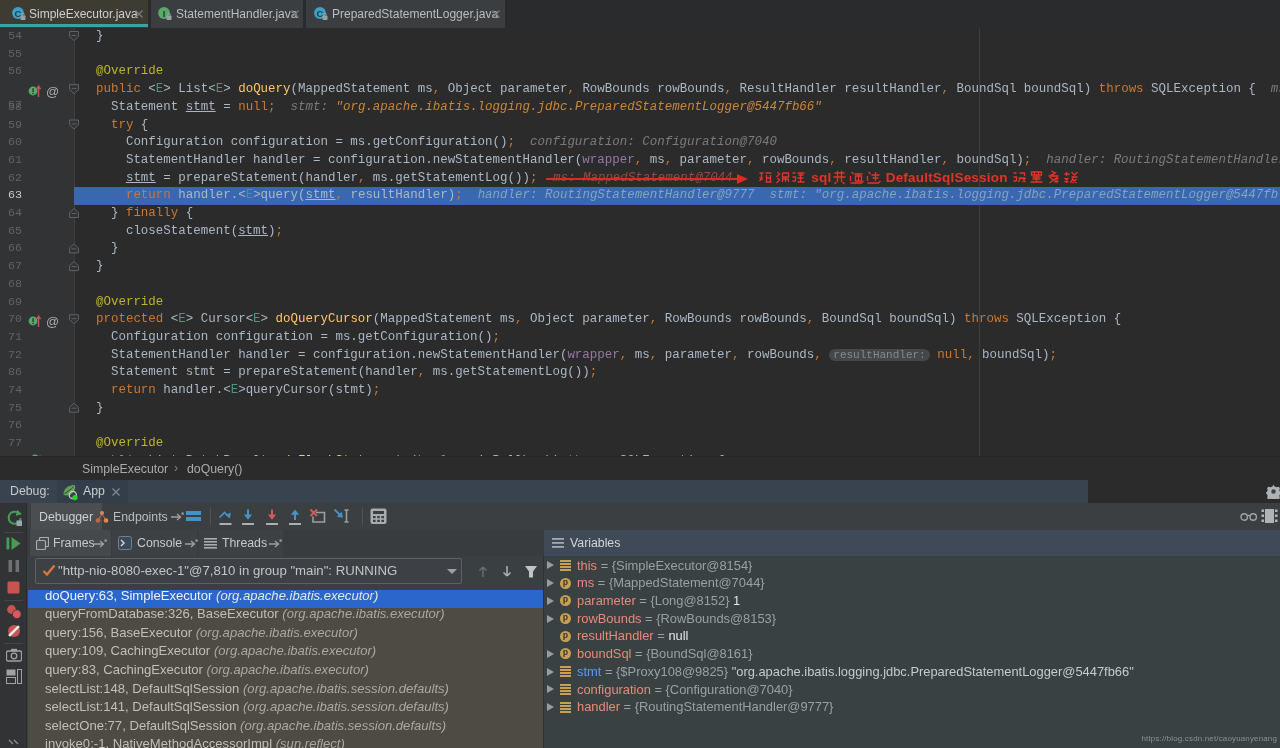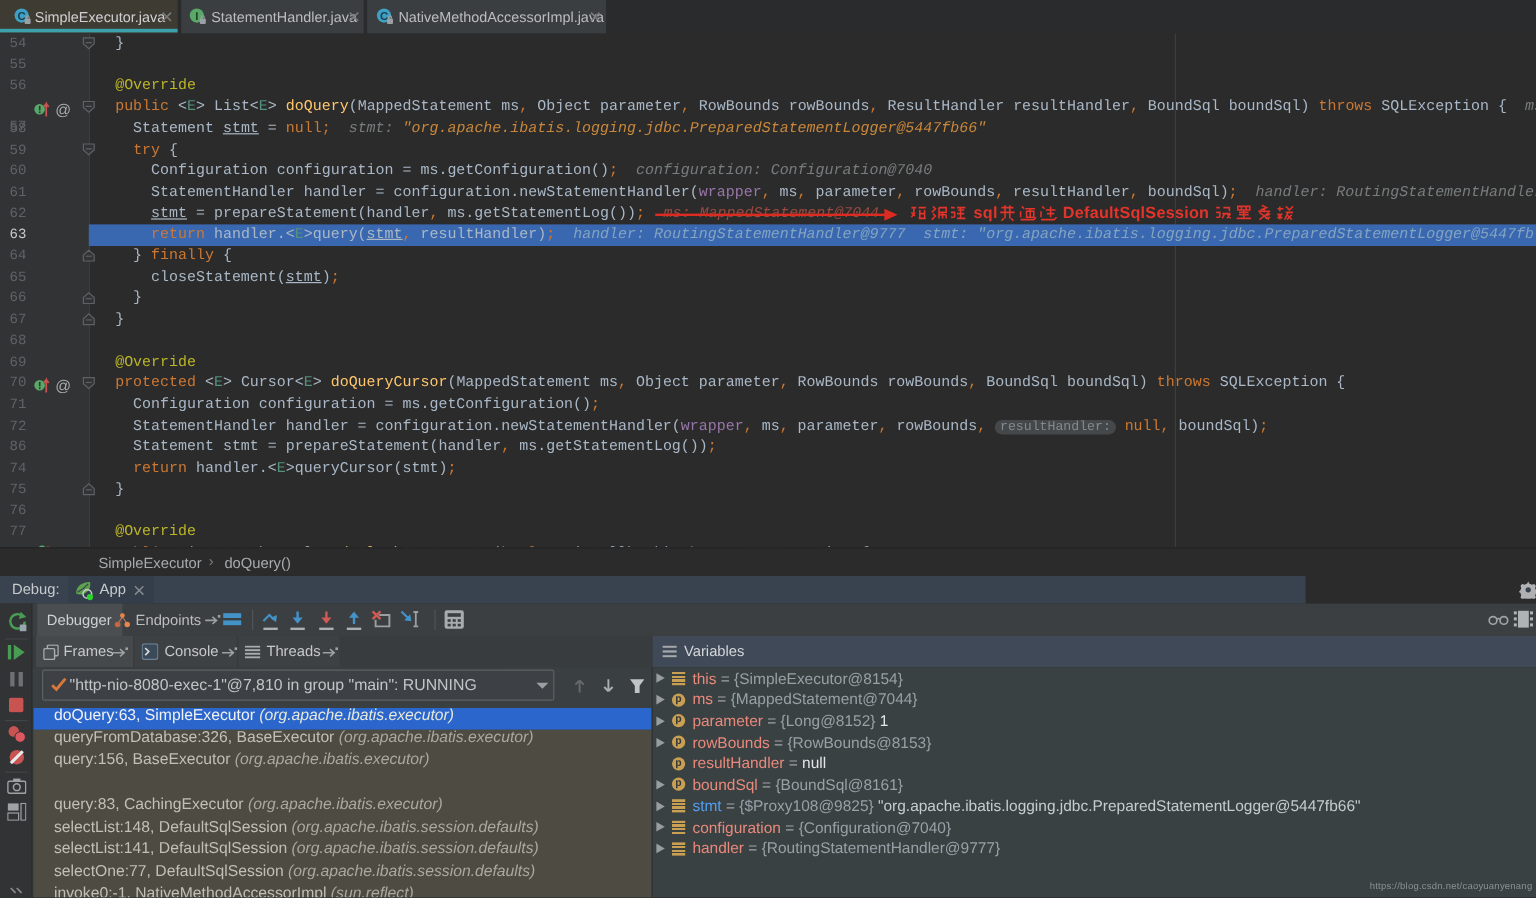--- a/index.html
+++ b/index.html
@@ -62,21 +62,21 @@
   <div class="ui" style="left:176px;top:7px;font-size:12px">StatementHandler.java</div>
   <svg class="abs" style="left:290px;top:9px" width="10" height="10" viewBox="0 0 10 10">
         <path d="M1.5 1.5 L8.5 8.5 M8.5 1.5 L1.5 8.5" stroke="#787B7D" stroke-width="1.3"></path>
       </svg>
   <svg class="abs" style="left:313px;top:6px" width="16" height="16" viewBox="0 0 16 16">
     <circle cx="7" cy="7" r="5.9" fill="#3EA1C4"></circle>
     <text x="7" y="11" text-anchor="middle" font-family="Liberation Sans" font-size="9.5" font-weight="bold" fill="#1C3C50">C</text>
     <rect x="9.5" y="9.5" width="5" height="4.5" rx="0.8" fill="#9AA0A4"></rect>
         <path d="M10.8 9.5 v-1 a1.2 1.2 0 0 1 2.4 0 v1" stroke="#9AA0A4" fill="none"></path>
   </svg>
-  <div class="ui" style="left:332px;top:7px;font-size:12px">NativeMethodAccessorImpl.java</div>
+  <div class="ui" style="left:332px;top:7px;font-size:12px">PreparedStatementLogger.java</div>
   <svg class="abs" style="left:491px;top:9px" width="10" height="10" viewBox="0 0 10 10">
         <path d="M1.5 1.5 L8.5 8.5 M8.5 1.5 L1.5 8.5" stroke="#787B7D" stroke-width="1.3"></path>
       </svg>
 </div>
 
 <div class="abs" id="editor" style="left:0;top:28px;width:1280px;height:428px;background:#2B2B2B;overflow:hidden"></div>
 <div class="abs" id="gutter" style="left:0;top:28px;width:74px;height:428px;background:#313335"></div>
 <div class="abs" style="left:74px;top:28px;width:1px;height:428px;background:#3C3E40"></div>
 <div class="abs" style="left:979px;top:28px;width:1px;height:428px;background:#3B3D3F;z-index:2"></div>
 
@@ -396,20 +396,21 @@
   <svg class="abs" style="left:500px;top:8px" width="14" height="15" viewBox="0 0 14 15">
         <path d="M7 2 V12 M7 12 L3.5 8.5 M7 12 L10.5 8.5" stroke="#ABAEB0" stroke-width="1.6" fill="none"></path>
       </svg>
   <svg class="abs" style="left:524px;top:8px" width="14" height="15" viewBox="0 0 14 15">
         <path d="M1 2 H13 L9 7.5 V13.5 L5 13.5 V7.5 Z" fill="#C0C4C6"></path>
       </svg>
 
   <div class="fr" style="top:30.6px;color:#F0F2F4">doQuery:63, SimpleExecutor <i style="color:#E6E8DA">(org.apache.ibatis.executor)</i></div>
   <div class="fr" style="top:49.2px">queryFromDatabase:326, BaseExecutor <i>(org.apache.ibatis.executor)</i></div>
   <div class="fr" style="top:67.8px">query:156, BaseExecutor <i>(org.apache.ibatis.executor)</i></div>
+  <div class="fr" style="top:86.4px">query:109, CachingExecutor <i>(org.apache.ibatis.executor)</i></div>
   <div class="fr" style="top:105px">query:83, CachingExecutor <i>(org.apache.ibatis.executor)</i></div>
   <div class="fr" style="top:123.6px">selectList:148, DefaultSqlSession <i>(org.apache.ibatis.session.defaults)</i></div>
   <div class="fr" style="top:142.2px">selectList:141, DefaultSqlSession <i>(org.apache.ibatis.session.defaults)</i></div>
   <div class="fr" style="top:160.8px">selectOne:77, DefaultSqlSession <i>(org.apache.ibatis.session.defaults)</i></div>
   <div class="fr" style="top:179.4px">invoke0:-1, NativeMethodAccessorImpl <i>(sun.reflect)</i></div>
 
   <div class="vr" style="top:0.6px"><span class="tri"></span><span class="ibars"></span><span class="vn">this</span><span class="eq"> = </span><span class="vv">{SimpleExecutor@8154}</span></div>
   <div class="vr" style="top:18.3px"><span class="tri"></span><span class="ip">p</span><span class="vn">ms</span><span class="eq"> = </span><span class="vv">{MappedStatement@7044}</span></div>
   <div class="vr" style="top:36px"><span class="tri"></span><span class="ip">p</span><span class="vn">parameter</span><span class="eq"> = </span><span class="vv">{Long@8152}</span><span class="vw"> 1</span></div>
   <div class="vr" style="top:53.7px"><span class="tri"></span><span class="ip">p</span><span class="vn">rowBounds</span><span class="eq"> = </span><span class="vv">{RowBounds@8153}</span></div>

